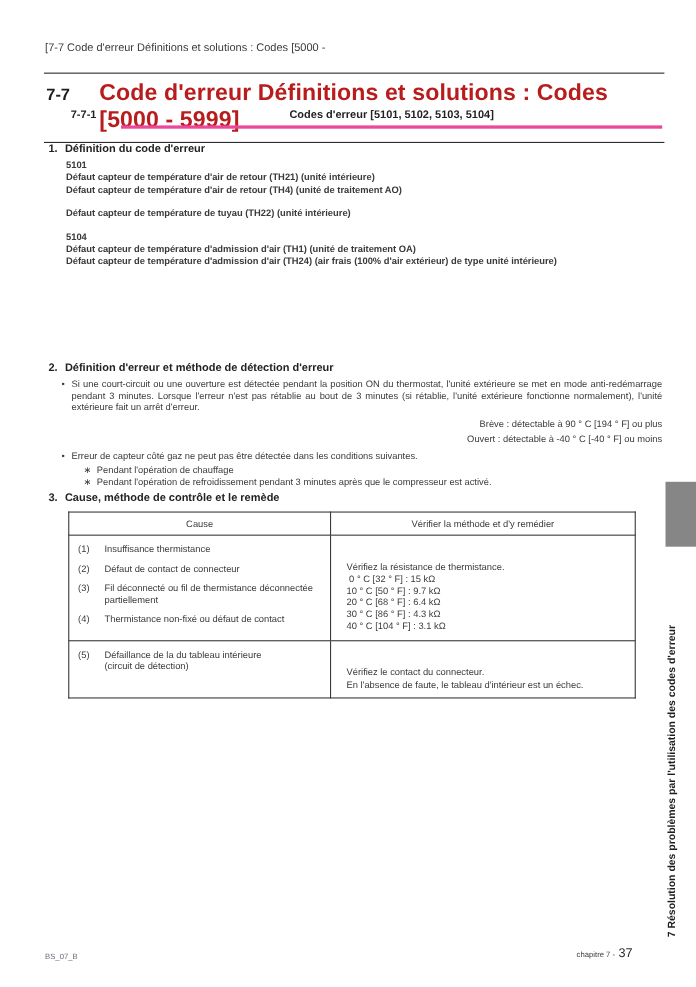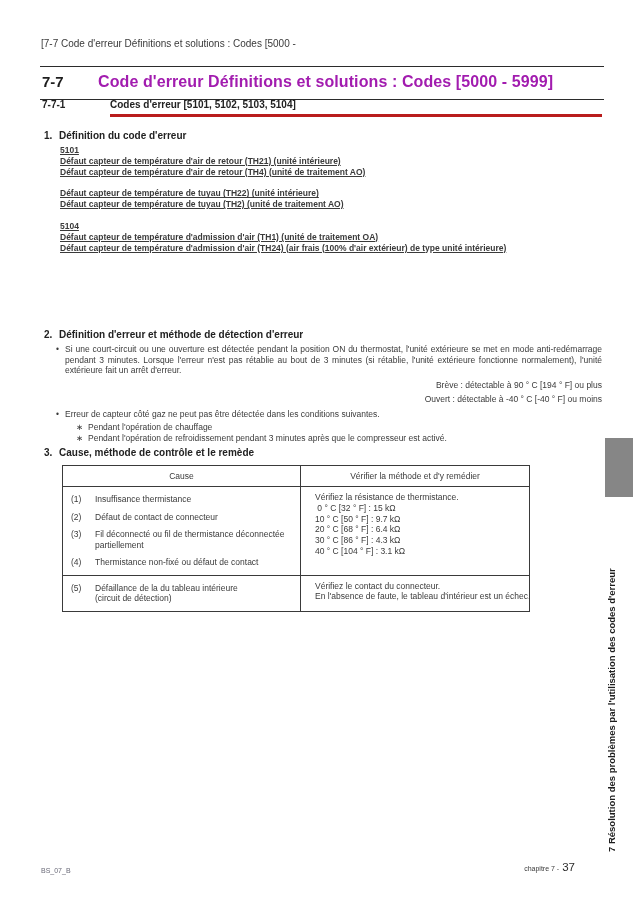--- a/index.html
+++ b/index.html
@@ -7,57 +7,57 @@
   .page{position:relative;width:633px;height:897px;background:#fff;overflow:hidden;}
 
   
   .running-head{position:absolute;left:41px;top:38px;font-size:10px;color:#3a3a3a;}
 
   
   .title-block{position:absolute;left:40px;top:54px;width:562px;
     border-top:1.5px solid #2b2b2b;border-bottom:1.5px solid #2b2b2b;
     padding:6px 0 8px 2px;display:flex;align-items:baseline;margin-top:12px;}
   .title-number{font-size:15px;font-weight:bold;color:#1d1d1d;width:56px;}
-  .title-text{font-size:16px;font-weight:bold;color:#a21caf;letter-spacing:.1px;}
-
-  
-  .subsection{position:absolute;left:42px;top:99px;width:560px;display:flex;}
+  .title-text{font-size:21px;font-weight:bold;color:#b91c1c;letter-spacing:.1px;}
+
+  
+  .subsection{position:absolute;left:42px;top:99px;width:560px;display:flex;text-align:center;}
   .subsection-number{font-size:10px;font-weight:bold;color:#222;width:68px;}
   .subsection-label{flex:1;font-size:10px;font-weight:bold;color:#222;
-    border-bottom:3px solid #b91c1c;padding-bottom:4px;}
+    border-bottom:3px solid #ec4899;padding-bottom:4px;}
 
   
   .sec-heading{display:flex;font-size:10px;font-weight:bold;color:#222;margin-bottom:4px;}
   .sec-num{width:15px;}
 
   
   .section1{position:absolute;left:44px;top:130px;width:558px;}
-  .code-group{margin-left:16px;margin-bottom:11px;font-size:8.5px;font-weight:bold;line-height:10.8px;color:#3a3a3a;text-decoration:underline;}
+  .code-group{margin-left:16px;margin-bottom:11px;font-size:8.5px;font-weight:bold;line-height:10.8px;color:#3a3a3a;}
 
   
   .section2{position:absolute;left:44px;top:329px;width:558px;}
   .bullet-item{display:flex;margin-left:12px;font-size:8.5px;line-height:10.5px;color:#3a3a3a;margin-bottom:3px;}
   .bullet-marker{width:9px;flex:none;}
   .bullet-body{flex:1;text-align:justify;}
   .detect-line{margin-left:21px;font-size:8.5px;line-height:10.5px;color:#3a3a3a;margin-top:4px;margin-bottom:4px;text-align:right;}
   .star-item{display:flex;margin-left:32px;font-size:8.5px;line-height:10.5px;color:#3a3a3a;}
   .star-marker{width:12px;flex:none;}
 
   
   .section3{position:absolute;left:44px;top:447px;width:558px;}
-  .cause-table{margin-left:18px;margin-top:7px;border-collapse:collapse;width:468px;table-layout:fixed;}
+  .cause-table{margin-left:18px;margin-top:7px;border-collapse:collapse;width:516px;table-layout:fixed;}
   .cause-table th,.cause-table td{border:1px solid #3a3a3a;font-weight:normal;vertical-align:top;}
   .cause-table th{font-size:8.5px;color:#3a3a3a;text-align:center;padding:5px 2px;}
   .col-cause{width:233px;}
   .cause-cell{padding:7px 6px 7px 0;}
   .cause-item{display:flex;font-size:8.5px;line-height:10.5px;margin-bottom:7px;}
   .cause-item:last-child{margin-bottom:0;}
   .cause-num{width:24px;flex:none;padding-left:8px;box-sizing:content-box;}
   .cause-text{flex:1;padding-right:4px;}
-  .remedy-cell{padding:5px 6px 7px 14px;margin-top:19px;}
+  .remedy-cell{padding:23px 6px 7px 14px;margin-top:19px;}
   .remedy-line{font-size:8.5px;line-height:10.8px;white-space:pre;}
 
   
   .chapter-tab{position:absolute;right:0;top:438px;width:28px;height:59px;background:#868686;}
   .vertical-label{position:absolute;left:618px;top:840px;height:12px;white-space:nowrap;
     transform:rotate(-90deg);transform-origin:0 100%;
     font-size:9.5px;font-weight:bold;color:#1d1d1d;}
 
   
   .footer-left{position:absolute;left:41px;top:867px;font-size:7px;color:#6a6a78;}
@@ -87,21 +87,20 @@
       <span class="sec-num">1.</span>
       <span>Définition du code d'erreur</span>
     </div>
     <div class="code-group">
       <div>5101</div>
       <div>Défaut capteur de température d'air de retour (TH21) (unité intérieure)</div>
       <div>Défaut capteur de température d'air de retour (TH4) (unité de traitement AO)</div>
     </div>
     <div class="code-group">
       <div>Défaut capteur de température de tuyau (TH22) (unité intérieure)</div>
-      <div>Défaut capteur de température de tuyau (TH2) (unité de traitement AO)</div>
     </div>
     <div class="code-group">
       <div>5104</div>
       <div>Défaut capteur de température d'admission d'air (TH1) (unité de traitement OA)</div>
       <div>Défaut capteur de température d'admission d'air (TH24) (air frais (100% d'air extérieur) de type unité intérieure)</div>
     </div>
   </div>
 
   <div class="section2">
     <div class="sec-heading">

